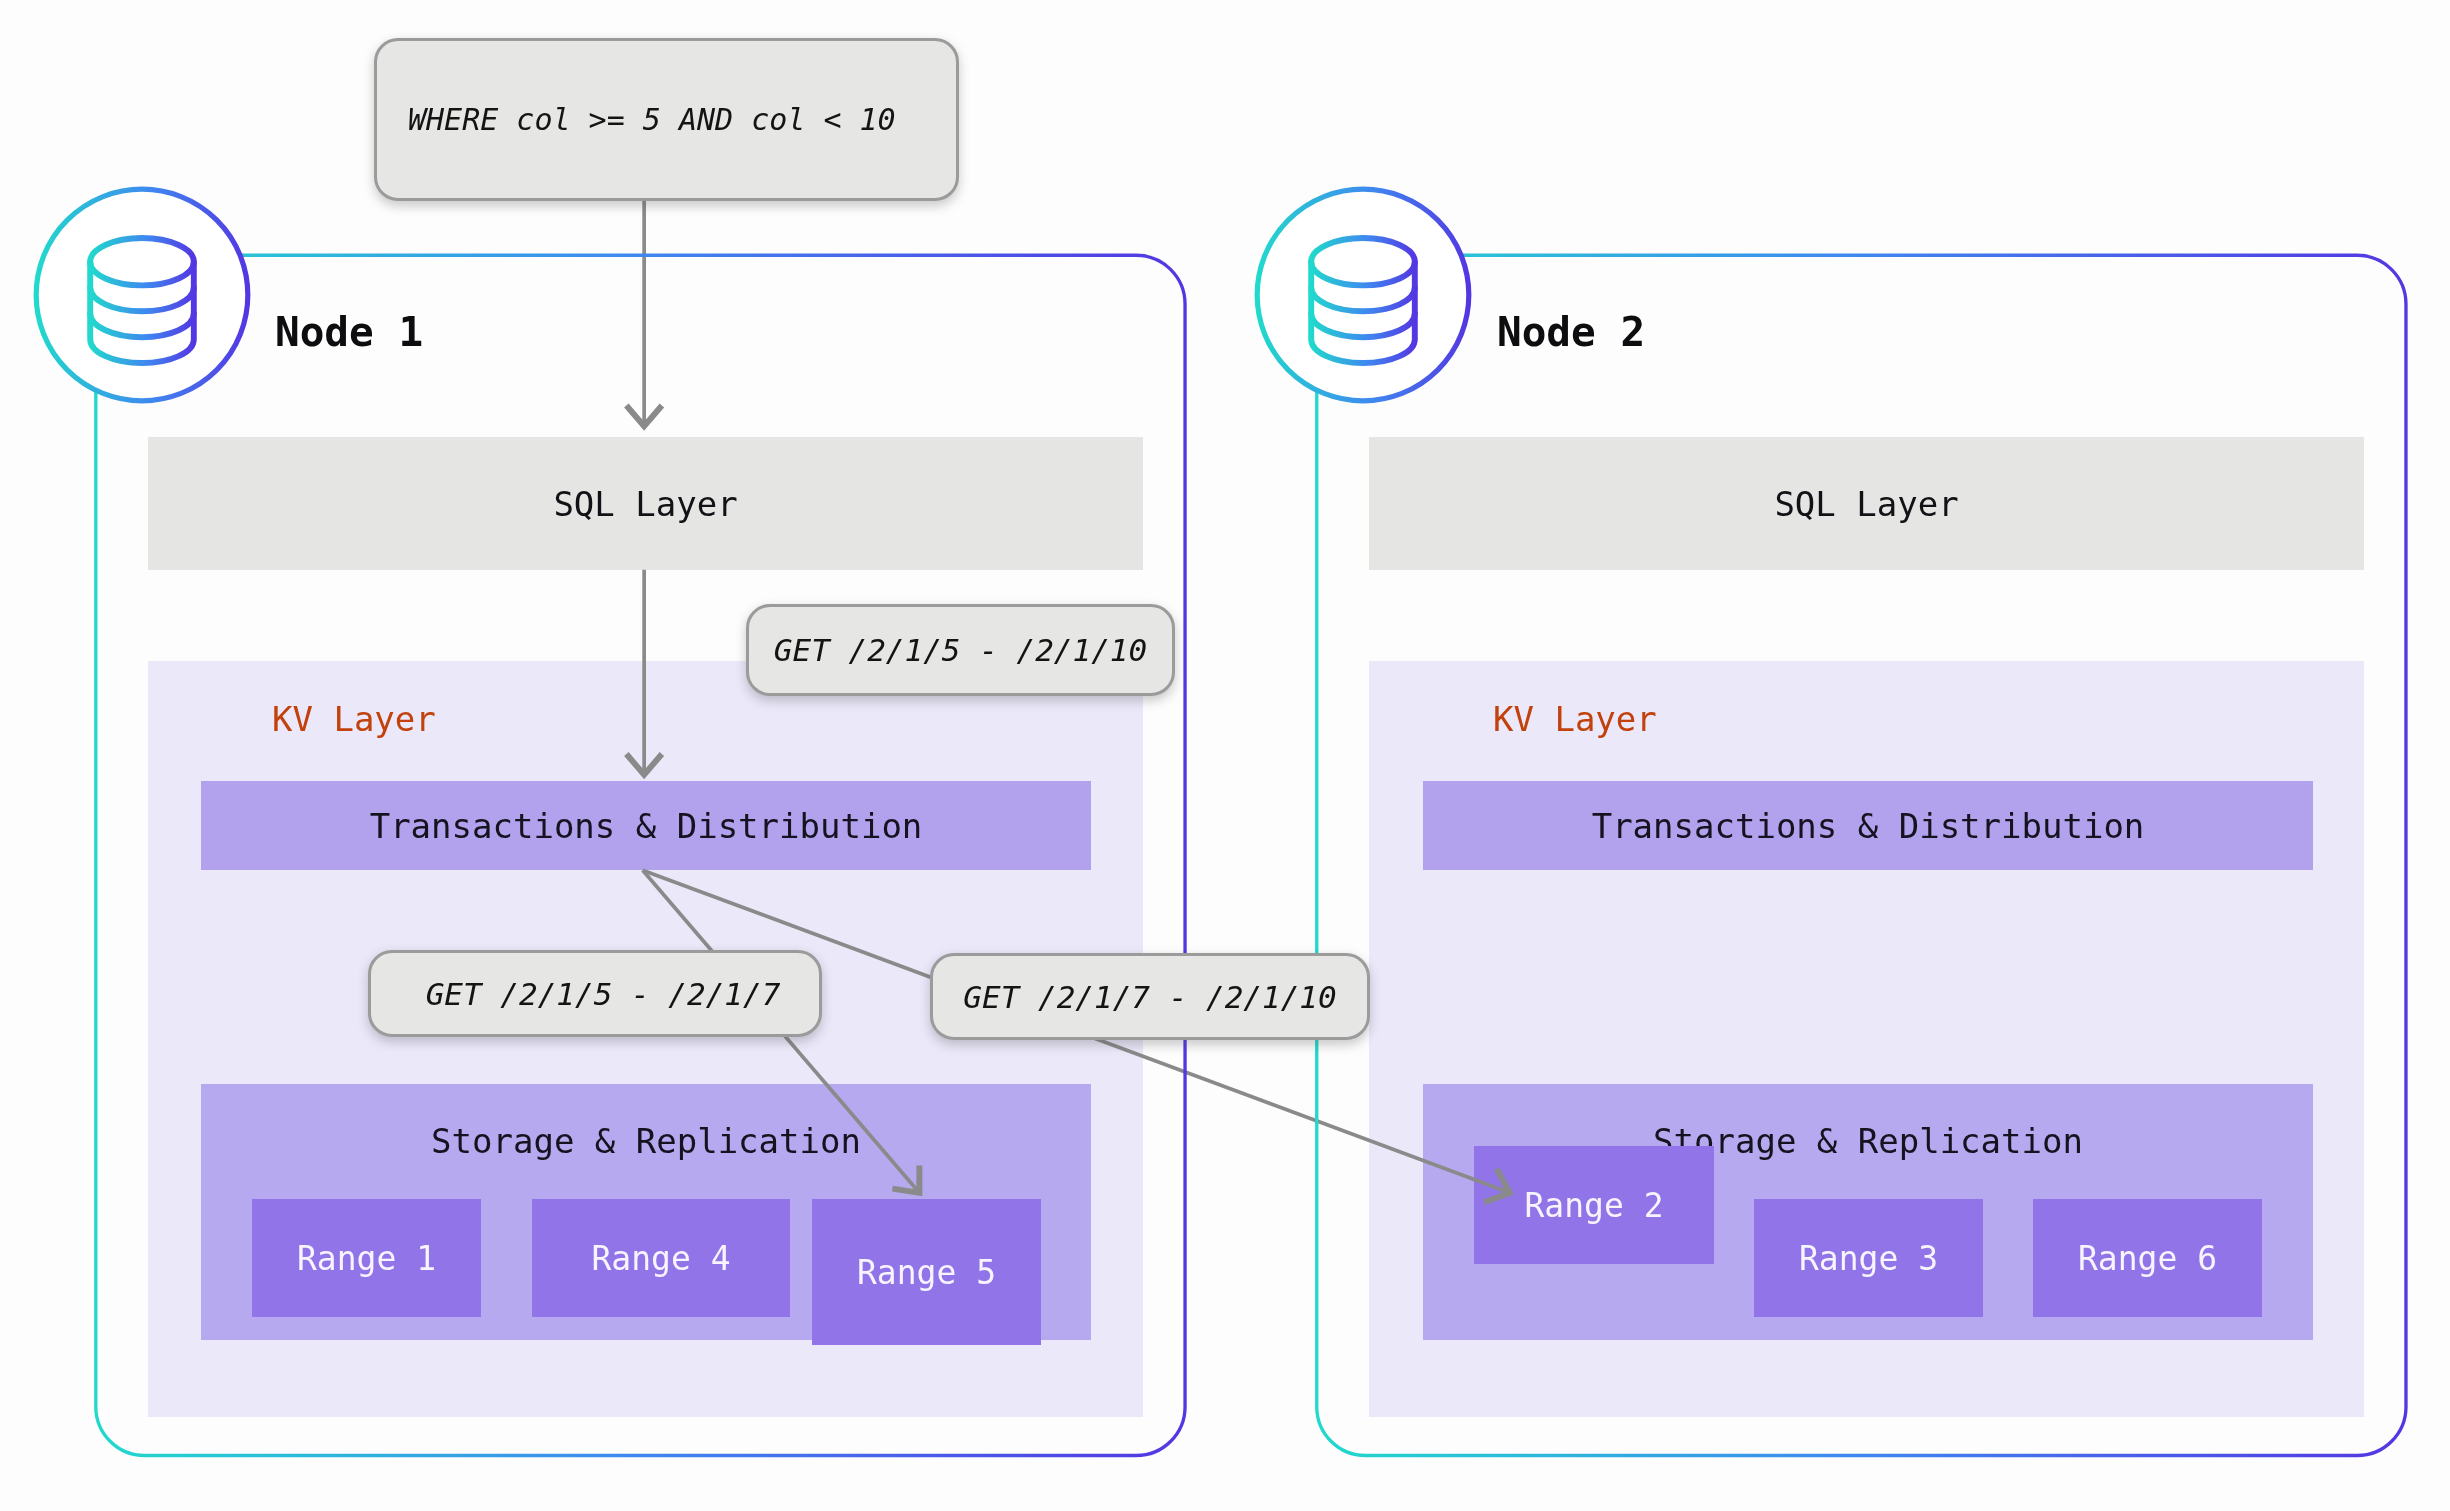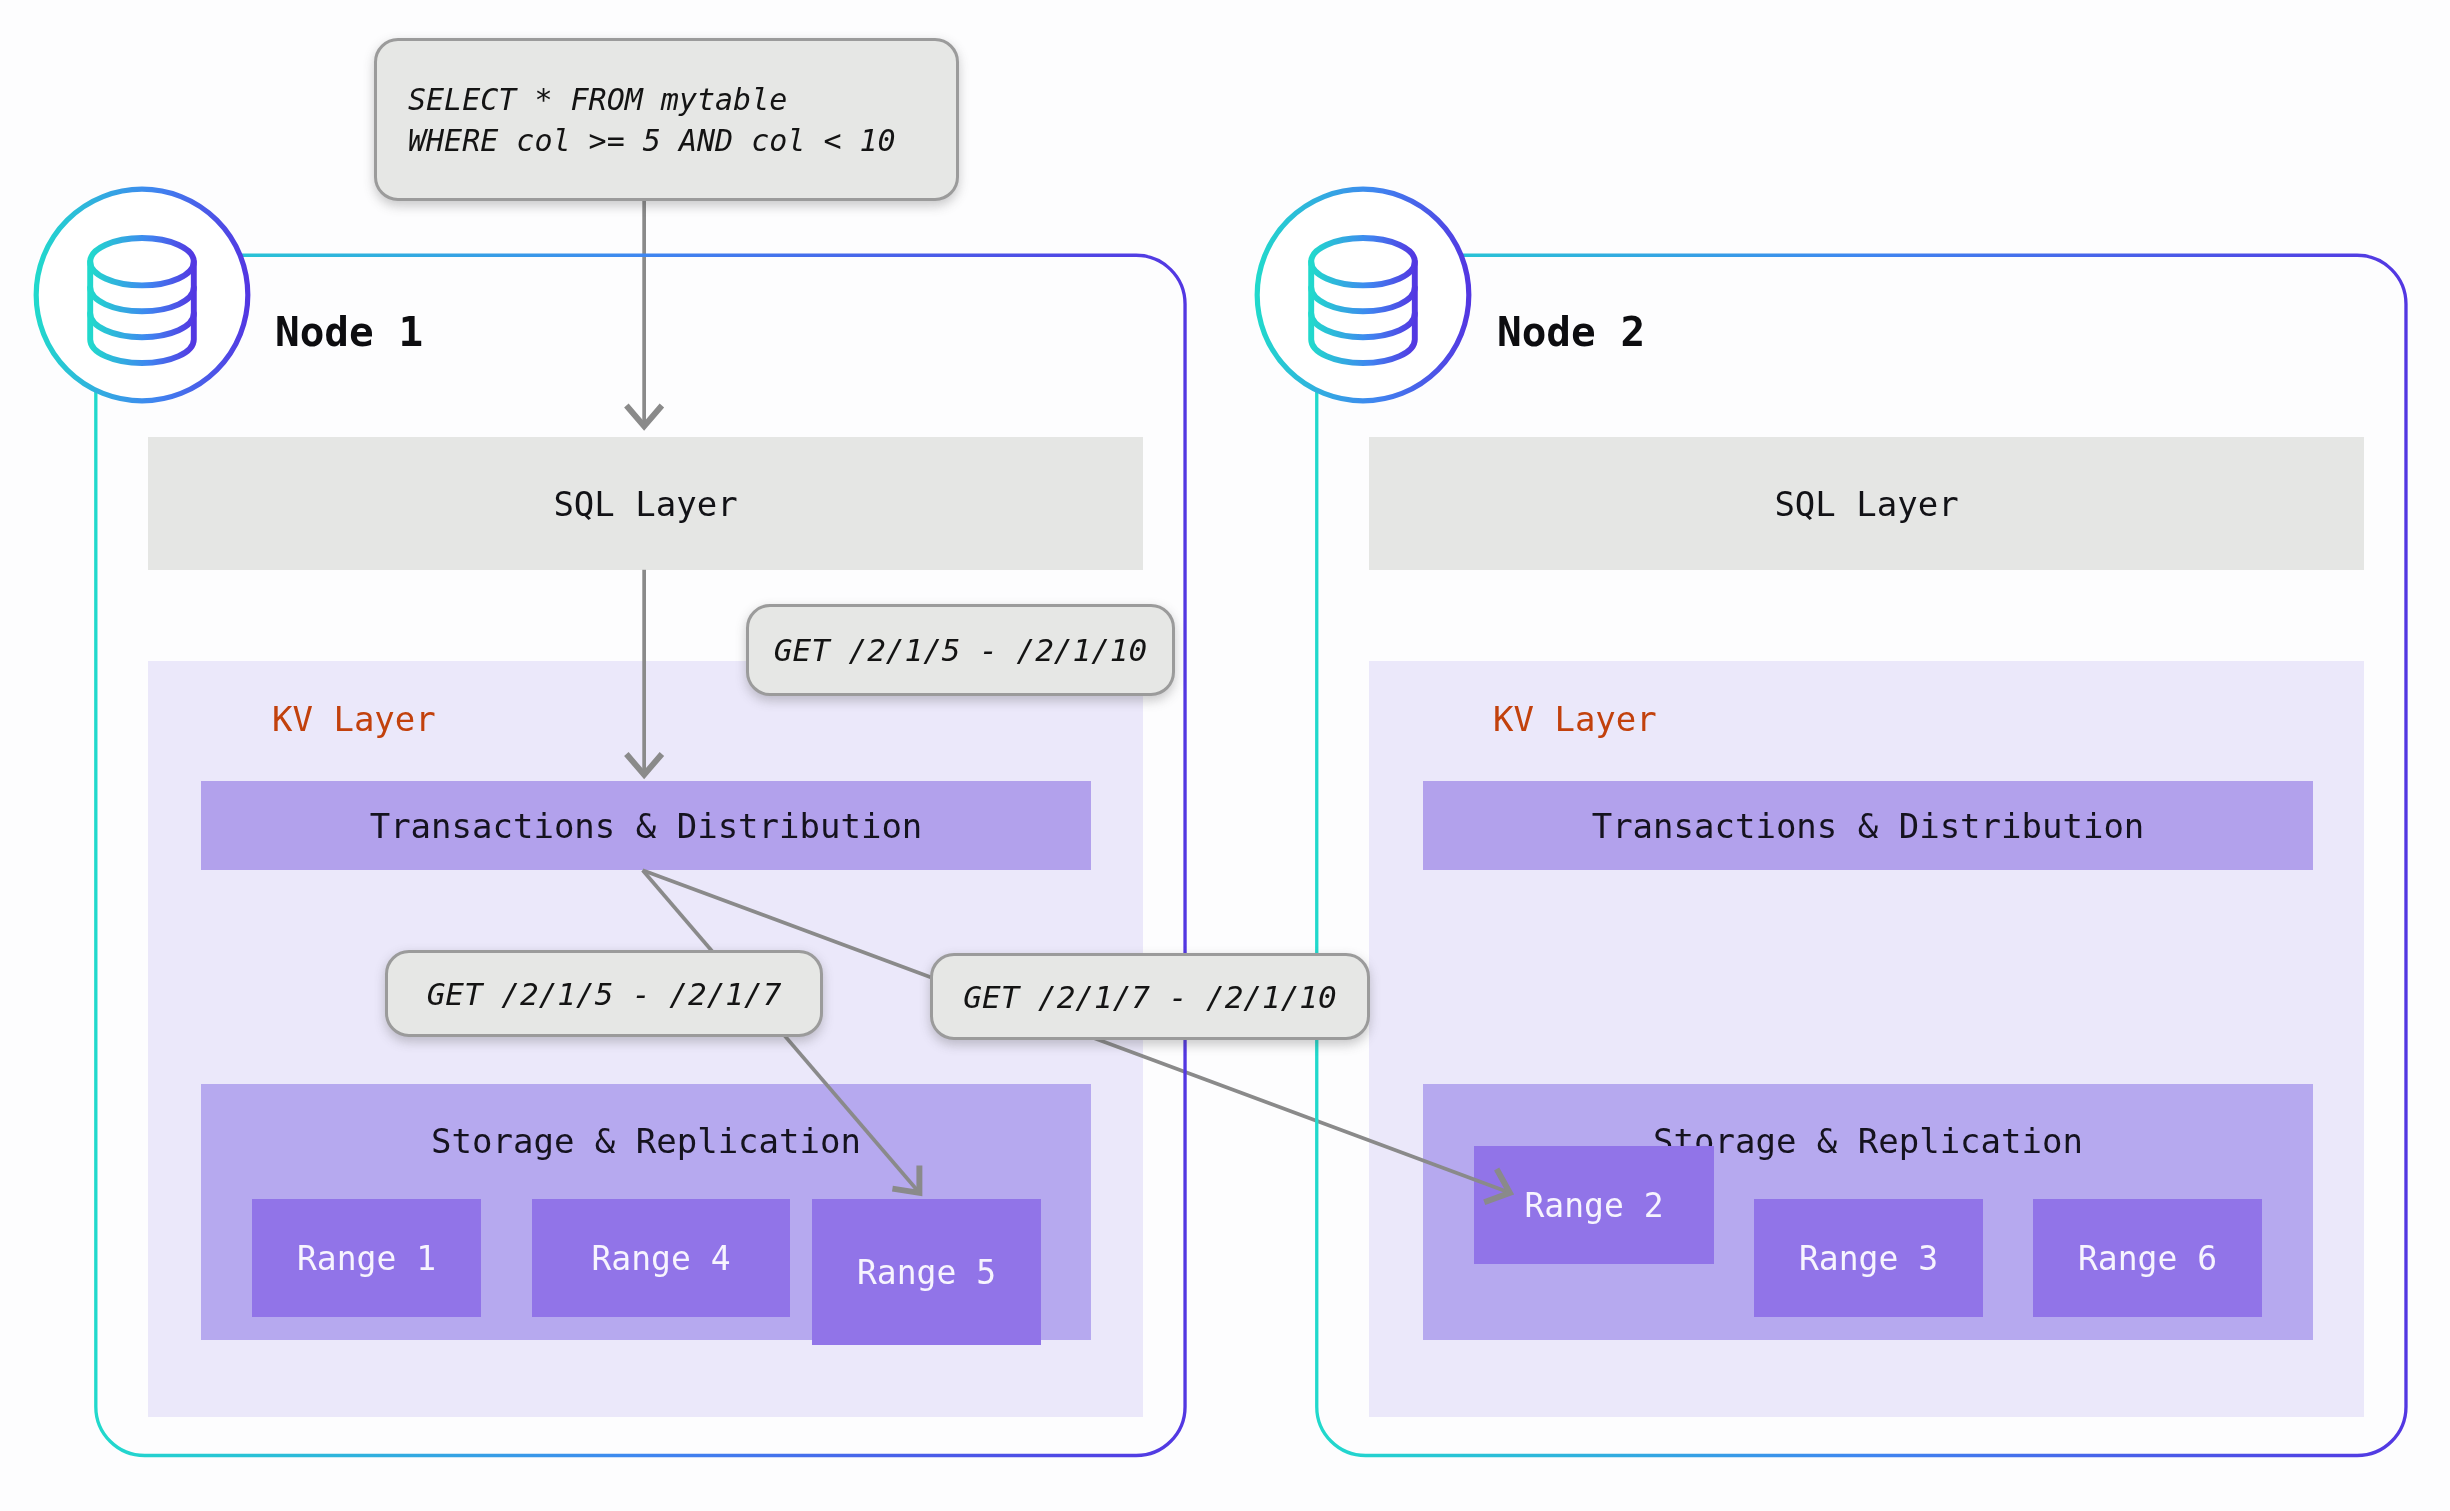--- a/index.html
+++ b/index.html
@@ -109,29 +109,28 @@
     <path d="M870 266 L870 576" fill="none" stroke="#8a8a8a" stroke-width="5" marker-end="url(#arrowV)"></path>
     <path d="M870 770 L870 1047" fill="none" stroke="#8a8a8a" stroke-width="5" marker-end="url(#arrowV)"></path>
     <path d="M868 1176 L1242 1612" fill="none" stroke="#8a8a8a" stroke-width="5" marker-end="url(#arrowV)"></path>
     <path d="M868 1176 L2040 1612" fill="none" stroke="#8a8a8a" stroke-width="5" marker-end="url(#arrowV)"></path>
 
     <rect x="129" y="345" width="1472" height="1622" rx="66" ry="66" fill="none" stroke="url(#nodeGrad)" stroke-width="4.5"></rect>
     <rect x="1779" y="345" width="1472" height="1622" rx="66" ry="66" fill="none" stroke="url(#nodeGrad)" stroke-width="4.5"></rect>
   </svg>
 
   <div class="abs chip query-chip" style="left:374px;top:38px;width:548px;height:157px;">
-    <span class="ln">SELECT * FROM mytable</span>
     <span class="ln">WHERE col &gt;= 5 AND col &lt; 10</span>
   </div>
 
   <div class="abs chip center get-chip" style="left:746px;top:604px;width:423px;height:86px;">
     <span class="ln">GET /2/1/5 - /2/1/10</span>
   </div>
 
-  <div class="abs chip center get-chip" style="left:385px;top:950px;width:432px;height:81px;">
+  <div class="abs chip center get-chip" style="left:368px;top:950px;width:432px;height:81px;padding-left:16px;">
     <span class="ln">GET /2/1/5 - /2/1/7</span>
   </div>
 
   <div class="abs chip center get-chip" style="left:930px;top:953px;width:434px;height:81px;">
     <span class="ln">GET /2/1/7 - /2/1/10</span>
   </div>
 
   <svg class="db-icon" style="left:31px;top:184px;" width="222" height="222" viewBox="0 0 300 300">
     <defs>
       <linearGradient id="iconGrad1" x1="0" y1="0" x2="1" y2="0">

